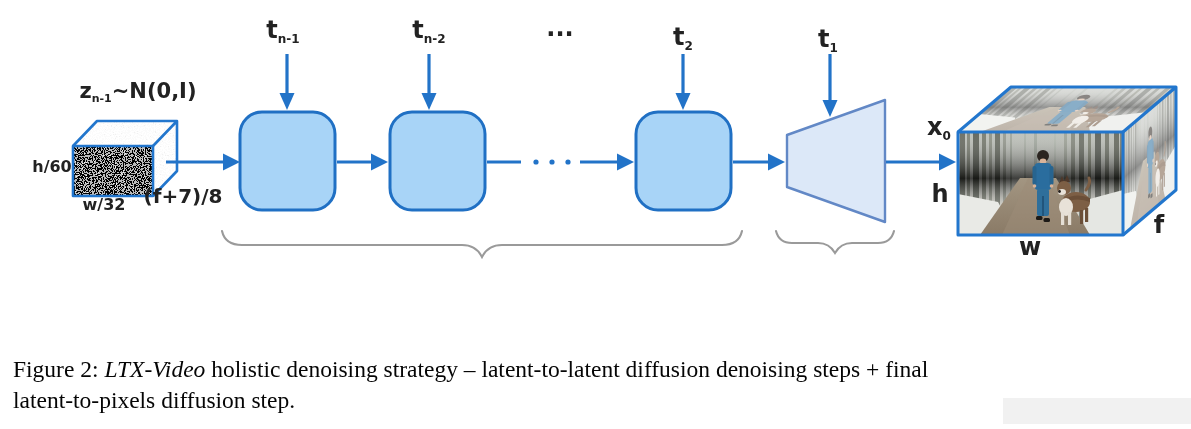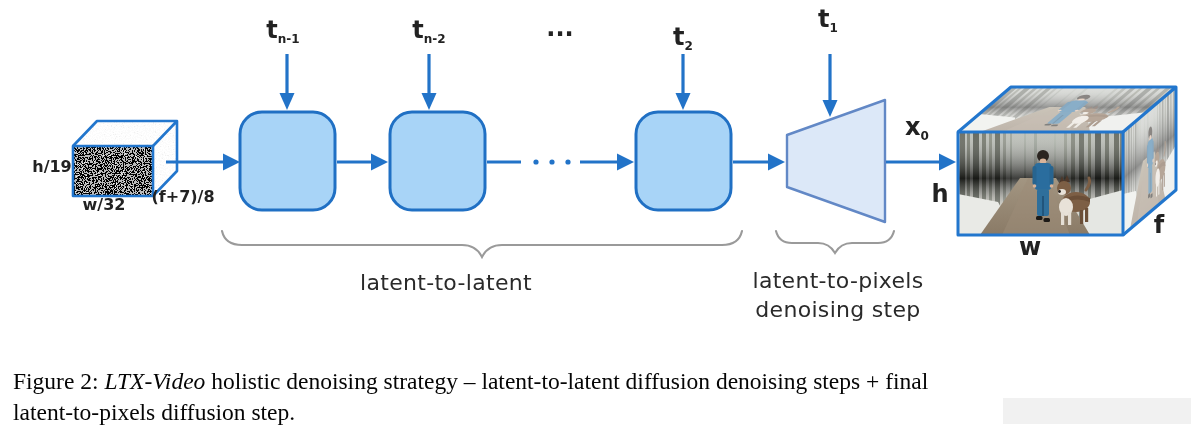--- a/index.html
+++ b/index.html
@@ -17,26 +17,26 @@
   .cubeEdge{fill:none;stroke:var(--cube-border,#2276cd);stroke-width:3;stroke-linejoin:round;}
   .latentEdge{fill:none;stroke:var(--cube-border,#2276cd);stroke-width:2.6;stroke-linejoin:round;}
   .brace{fill:none;stroke:var(--brace,#9a9a9a);stroke-width:2.1;stroke-linecap:round;}
   
   .lbl{position:absolute;transform:translate(-50%,-50%);white-space:nowrap;color:var(--text,#222);}
   .hand-bold{font-weight:700;font-size:24px;}
   .lbl sub{font-size:12px;font-weight:700;vertical-align:-5px;letter-spacing:0;}
   .lbl-z{font-size:21px;font-weight:700;}
   .lbl-z sub{font-size:11px;vertical-align:-4px;}
   .dim-small{font-size:16px;font-weight:700;}
-  .dim-tiny{font-size:16px;font-weight:700;}
+  .dim-tiny{font-size:20px;font-weight:700;}
   .bracelbl{position:absolute;transform:translateX(-50%);text-align:center;
     font-size:22px;font-weight:400;line-height:29px;color:#2a2a2a;letter-spacing:0.3px;}
   .caption{
     position:absolute;left:13px;top:354px;width:1172px;
-    font-family:"Liberation Serif","DejaVu Serif",serif;font-size:23.5px;line-height:31px;color:#050505;margin-top:12px;
+    font-family:"Liberation Serif","DejaVu Serif",serif;font-size:23.5px;line-height:31px;color:#050505;
   }
   .corner-shade{position:absolute;left:1003px;top:398px;width:188px;height:26px;background:#f1f1f1;}
 </style>
 </head>
 <body>
 
 <div class="stage">
 
   <svg class="diagram" width="1191" height="348" viewBox="0 0 1191 348">
     <defs>
@@ -217,39 +217,35 @@
         <use href="#vscene" transform="translate(958,132)"></use>
       </g>
       <rect x="958" y="132" width="165" height="103" class="cubeEdge"></rect>
       <path d="M958,132 L1011,87 H1176 V190 L1123,235 M1176,87 L1123,132" class="cubeEdge"></path>
     </g>
 
     <path class="brace" d="M222,231 C224,240 230,245 242,245 L462,245 C472,245 478,249 482,257 C486,249 492,245 502,245 L722,245 C734,245 740,240 742,231"></path>
     <path class="brace" d="M776,231 C778,239 783,243 792,243 L818,243 C826,243 831,246 835,253 C839,246 844,243 852,243 L878,243 C887,243 892,239 894,231"></path>
   </svg>
 
-  <span class="lbl dim-small" style="left:52px;top:166px">h/19</span>
+  <span class="lbl lbl-z" style="left:138px;top:92px"><span>z</span><sub>n-1</sub><span>~N(0,I)</span></span>
+  <span class="lbl dim-small" style="left:52px;top:166px">h/60</span>
   <span class="lbl dim-small" style="left:104px;top:204px">w/32</span>
   <span class="lbl dim-tiny" style="left:183px;top:196px">(f+7)/8</span>
 
   <span class="lbl hand-bold" style="left:283px;top:31px"><span>t</span><sub>n-1</sub></span>
   <span class="lbl hand-bold" style="left:429px;top:31px"><span>t</span><sub>n-2</sub></span>
   <span class="lbl hand-bold" style="left:560px;top:28px">...</span>
   <span class="lbl hand-bold" style="left:683px;top:38px"><span>t</span><sub>2</sub></span>
-  <span class="lbl hand-bold" style="left:828px;top:20px"><span>t</span><sub>1</sub></span>
-
-  <span class="lbl hand-bold" style="left:917px;top:128px"><span>x</span><sub>0</sub></span>
+  <span class="lbl hand-bold" style="left:828px;top:40px"><span>t</span><sub>1</sub></span>
+
+  <span class="lbl hand-bold" style="left:939px;top:128px"><span>x</span><sub>0</sub></span>
   <span class="lbl hand-bold" style="left:940px;top:194px">h</span>
   <span class="lbl hand-bold" style="left:1030px;top:247px">w</span>
   <span class="lbl hand-bold" style="left:1159px;top:225px">f</span>
 
   <div class="bracelbl" style="left:446px;top:268px">
-    <div>latent-to-latent</div>
-  </div>
-  <div class="bracelbl" style="left:838px;top:266px">
-    <div>latent-to-pixels</div>
-    <div>denoising step</div>
   </div>
 
   <div class="caption"><span>Figure 2: </span><i>LTX-Video</i><span> holistic denoising strategy – latent-to-latent diffusion denoising steps + final</span><br><span>latent-to-pixels diffusion step.</span></div>
 
   <div class="corner-shade"></div>
 </div>
 
 </body></html>

